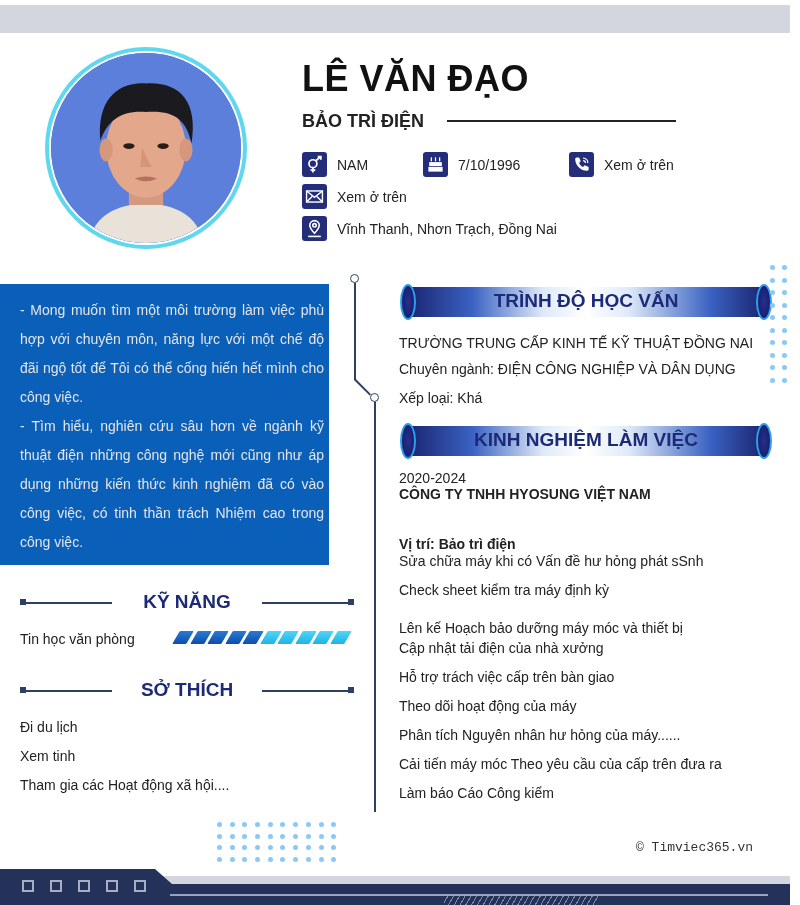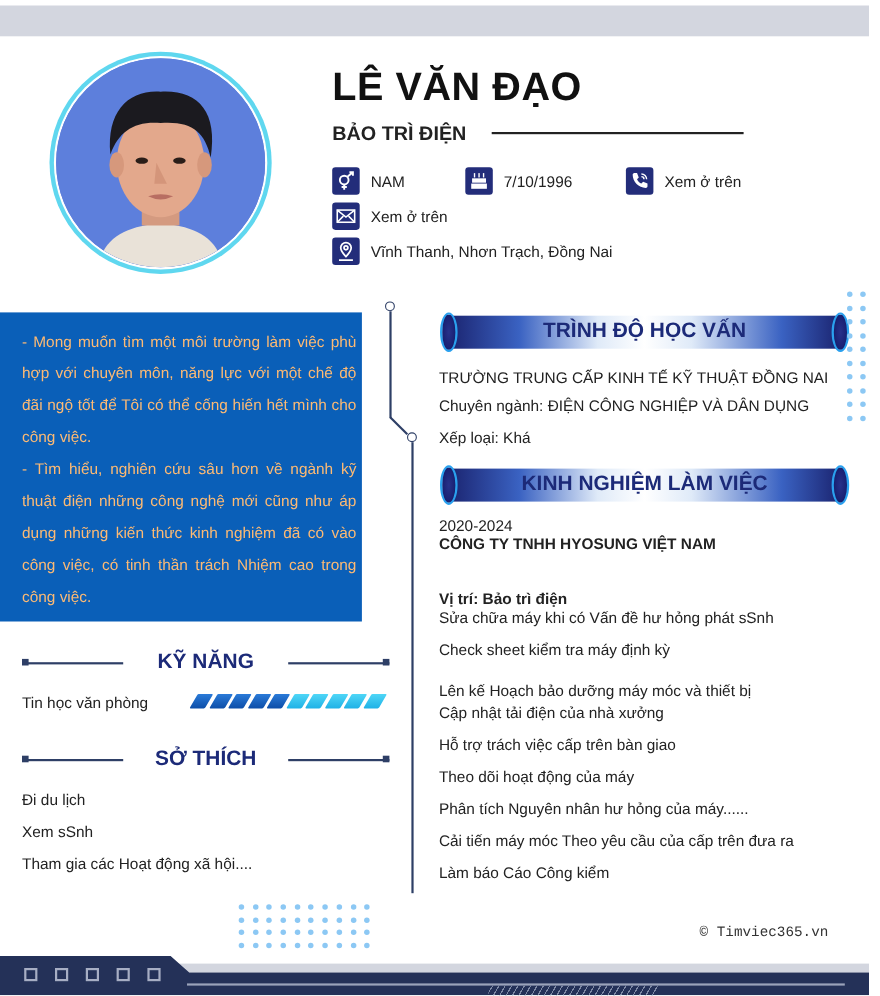--- a/index.html
+++ b/index.html
@@ -16,21 +16,21 @@
 
   .name { position: absolute; left: 302px; top: 58px; font-size: 36px; font-weight: bold; color: #111; letter-spacing: 0.5px; }
   .jobtitle { position: absolute; left: 302px; top: 111px; font-size: 18px; font-weight: bold; color: #222; }
   .jobtitle-line { position: absolute; left: 447px; top: 120px; width: 229px; height: 2px; background: #222; }
 
   .info { position: absolute; display: flex; align-items: center; font-size: 14px; color: #222; }
   .info .ico { width: 25px; height: 25px; background: #232d7a; border-radius: 3px; display: flex; align-items: center; justify-content: center; margin-right: 10px; color: #fff; }
   .info .ico svg { width: 19px; height: 19px; }
 
   .objective { position: absolute; left: 0; top: 284px; width: 329px; height: 281px; background: #0a5fb8;
-    color: #fdba74; font-size: 14px; line-height: 29px; padding: 12px 5px 0 20px; text-align: justify; }
+    color: #e5e5e5; font-size: 14px; line-height: 29px; padding: 12px 5px 0 20px; text-align: justify; }
 
   .timeline { position: absolute; }
   .tl-line { position: absolute; background: #2e3f66; }
   .tl-dot { position: absolute; width: 9px; height: 9px; border: 1.5px solid #2e3f66; border-radius: 50%; background: #fff; }
 
   .side-heading { position: absolute; left: 20px; width: 334px; height: 24px; }
   .side-heading .l { position: absolute; left: 0; top: 11px; width: 92px; height: 1.5px; background: #2e3f66; }
   .side-heading .r { position: absolute; right: 0; top: 11px; width: 92px; height: 1.5px; background: #2e3f66; }
   .side-heading .ldot, .side-heading .rdot { position: absolute; top: 8px; width: 6px; height: 6px; background: #2e3f66; }
   .side-heading .ldot { left: 0; } .side-heading .rdot { right: 0; }
@@ -183,21 +183,21 @@
 </div>
 
 <div class="side-heading" style="top:679px;">
   <div class="ldot"></div>
     <div class="l"></div>
   <div class="t">SỞ THÍCH</div>
   <div class="r"></div>
     <div class="rdot"></div>
 </div>
 <div class="side-text" style="top:719px;">Đi du lịch</div>
-<div class="side-text" style="top:748px;">Xem sSnh</div>
+<div class="side-text" style="top:748px;">Xem tinh</div>
 <div class="side-text" style="top:777px;">Tham gia các Hoạt động xã hội....</div>
 
 <div class="banner" style="top:284px;">
   <div class="bar"></div>
     <div class="capL"></div>
     <div class="capR"></div>
   <div class="t">TRÌNH ĐỘ HỌC VẤN</div>
 </div>
 <div class="main-text" style="top:335px;">TRƯỜNG TRUNG CẤP KINH TẾ KỸ THUẬT ĐỒNG NAI</div>
 <div class="main-text" style="top:361px;">Chuyên ngành: ĐIỆN CÔNG NGHIỆP VÀ DÂN DỤNG</div>

